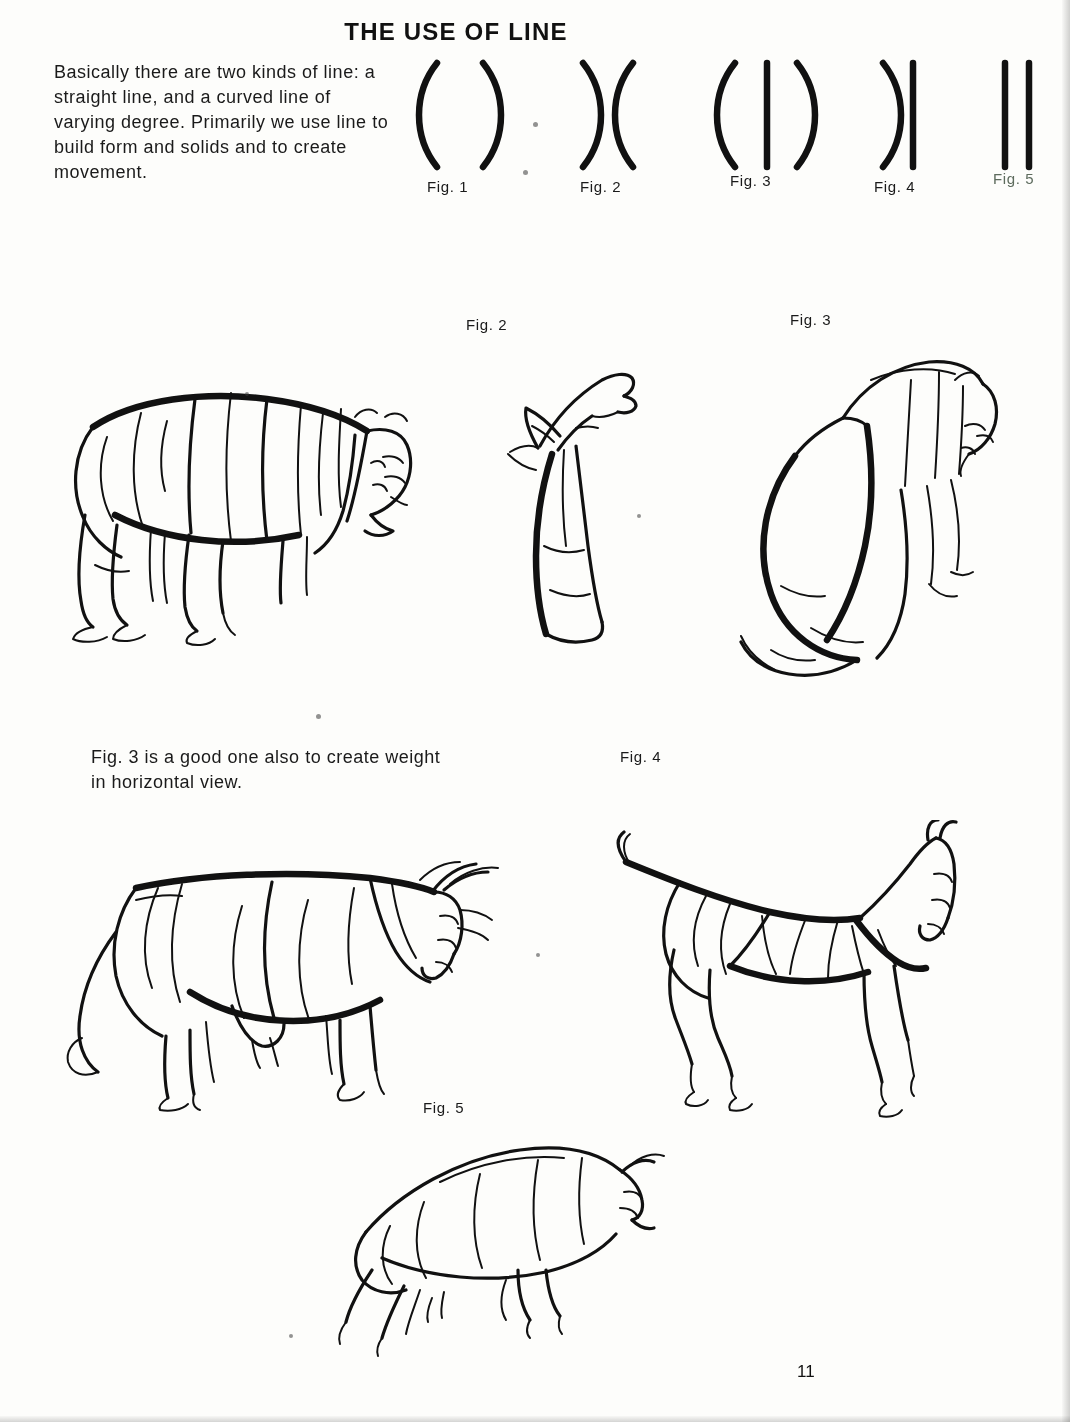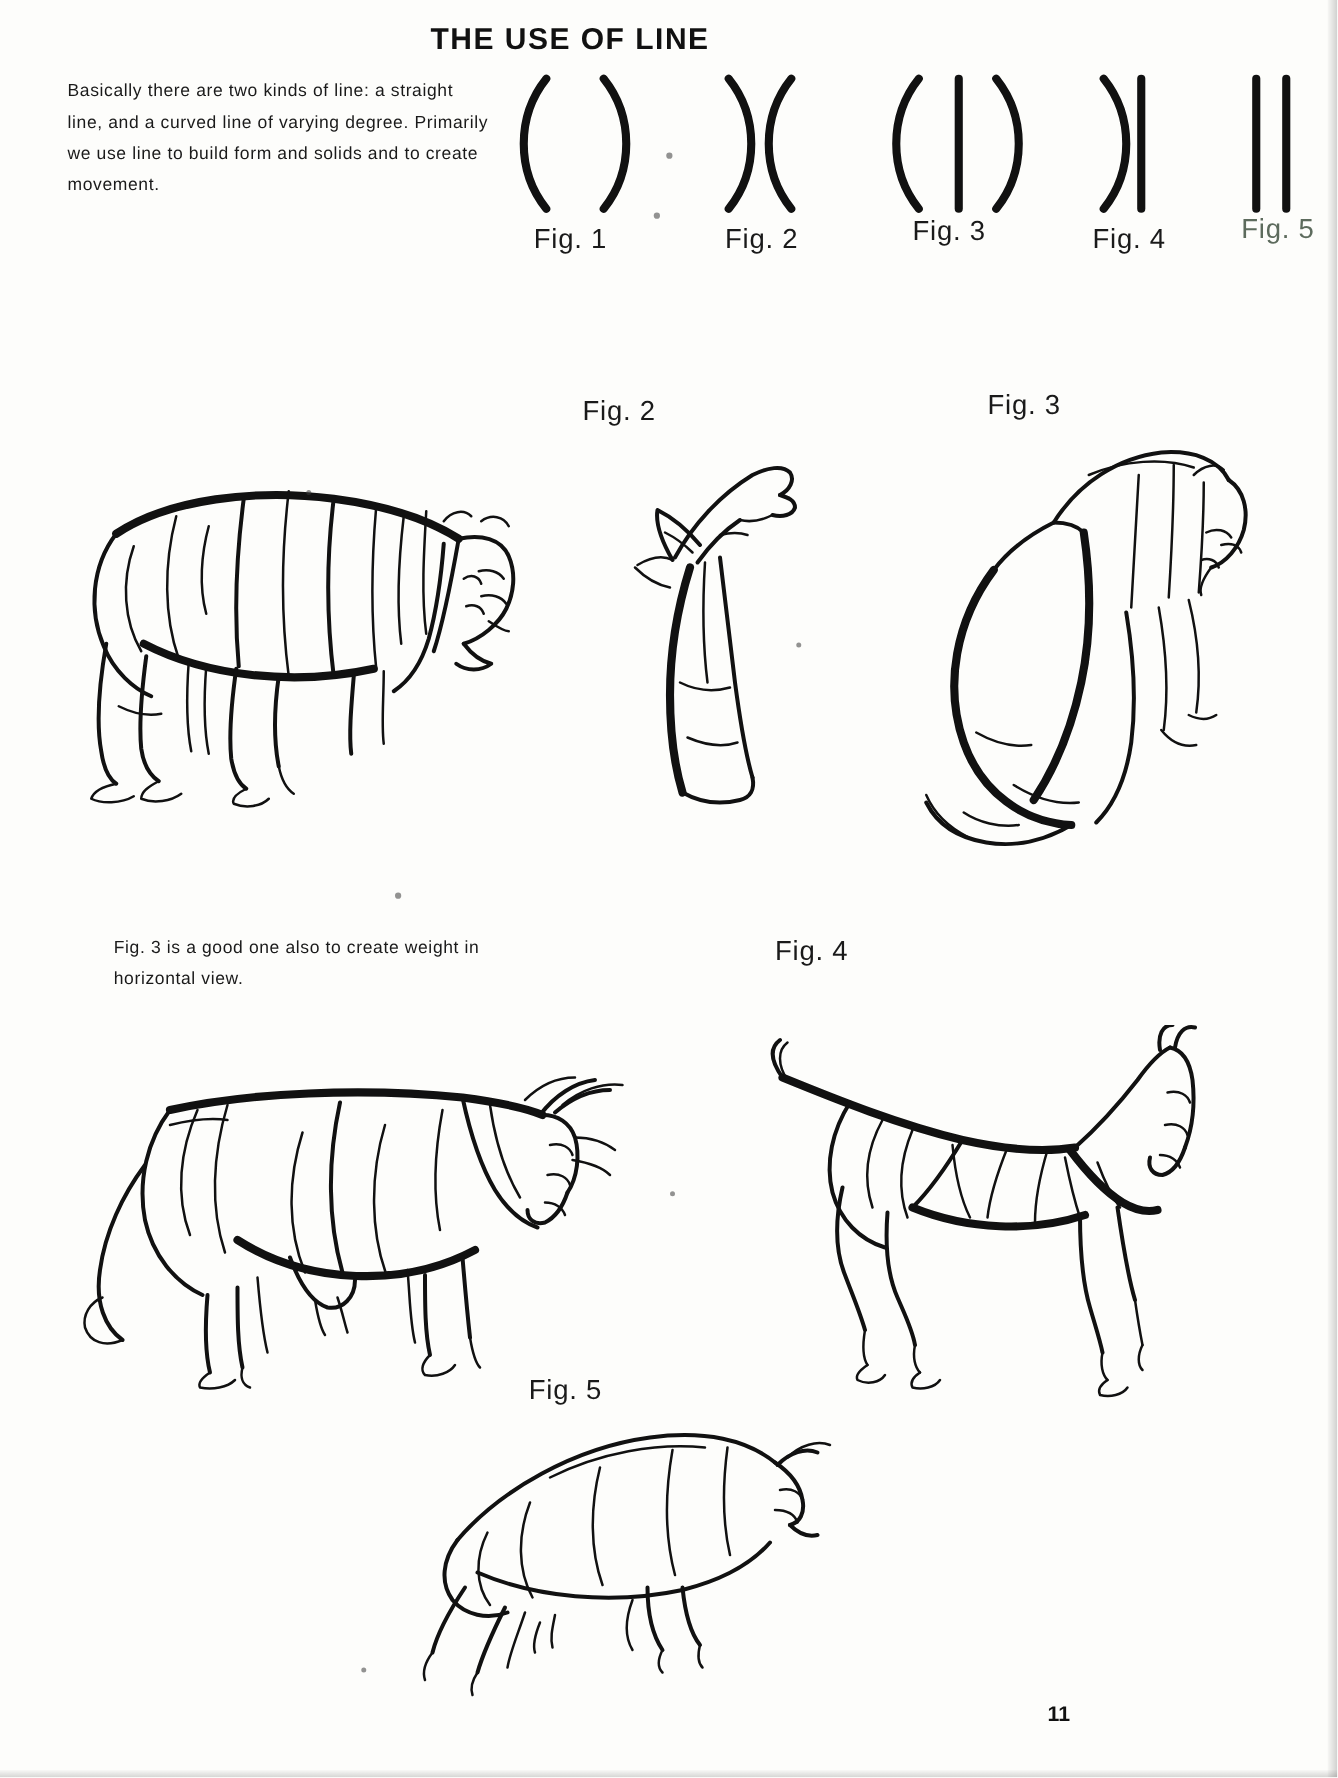--- a/index.html
+++ b/index.html
@@ -40,55 +40,55 @@
     width: 912px;
     text-align: center;
     font-size: 24px;
     font-weight: bold;
     letter-spacing: 1.2px;
     color: #111;
   }
 
   .para {
     position: absolute;
-    font-size: 14px;
+    font-size: 18px;
     line-height: 25px;
     letter-spacing: 0.5px;
     color: #1a1a1a;
     white-space: pre-line;
   }
 
   .intro-para { top: 60px; left: 54px; width: 340px; }
   .basic-lines-note { top: 232px; left: 548px; width: 400px; }
   .cat-note { top: 310px; left: 58px; width: 345px; }
   .fig3-note { top: 745px; left: 91px; width: 360px; }
 
   .caption {
     position: absolute;
-    font-size: 22px;
+    font-size: 15px;
     letter-spacing: 0.6px;
     color: #1a1a1a;
   }
   .cap-f1 { top: 178px; left: 427px; }
   .cap-f2 { top: 178px; left: 580px; }
   .cap-f3 { top: 172px; left: 730px; }
   .cap-f4 { top: 178px; left: 874px; }
   .cap-f5 { top: 170px; left: 993px; color: #5d6b5d; }
 
   .cap-ex2 { top: 316px; left: 466px; }
   .cap-ex3 { top: 311px; left: 790px; }
   .cap-ex4 { top: 748px; left: 620px; }
   .cap-ex5 { top: 1099px; left: 423px; }
 
   .page-number {
     position: absolute;
     top: 1362px;
-    left: 838px;
+    left: 797px;
     font-size: 17px;
-    font-weight: bold;
+    font-weight: normal;
     color: #111;
   }
 
   .fig-strip { position: absolute; top: 55px; left: 405px; }
   .art { position: absolute; }
 
   svg { display: block; }
   .ink { fill: none; stroke: #111111; stroke-linecap: round; stroke-linejoin: round; }
   .ink-thin { stroke-width: 2; }
   .ink-med { stroke-width: 3.2; }

